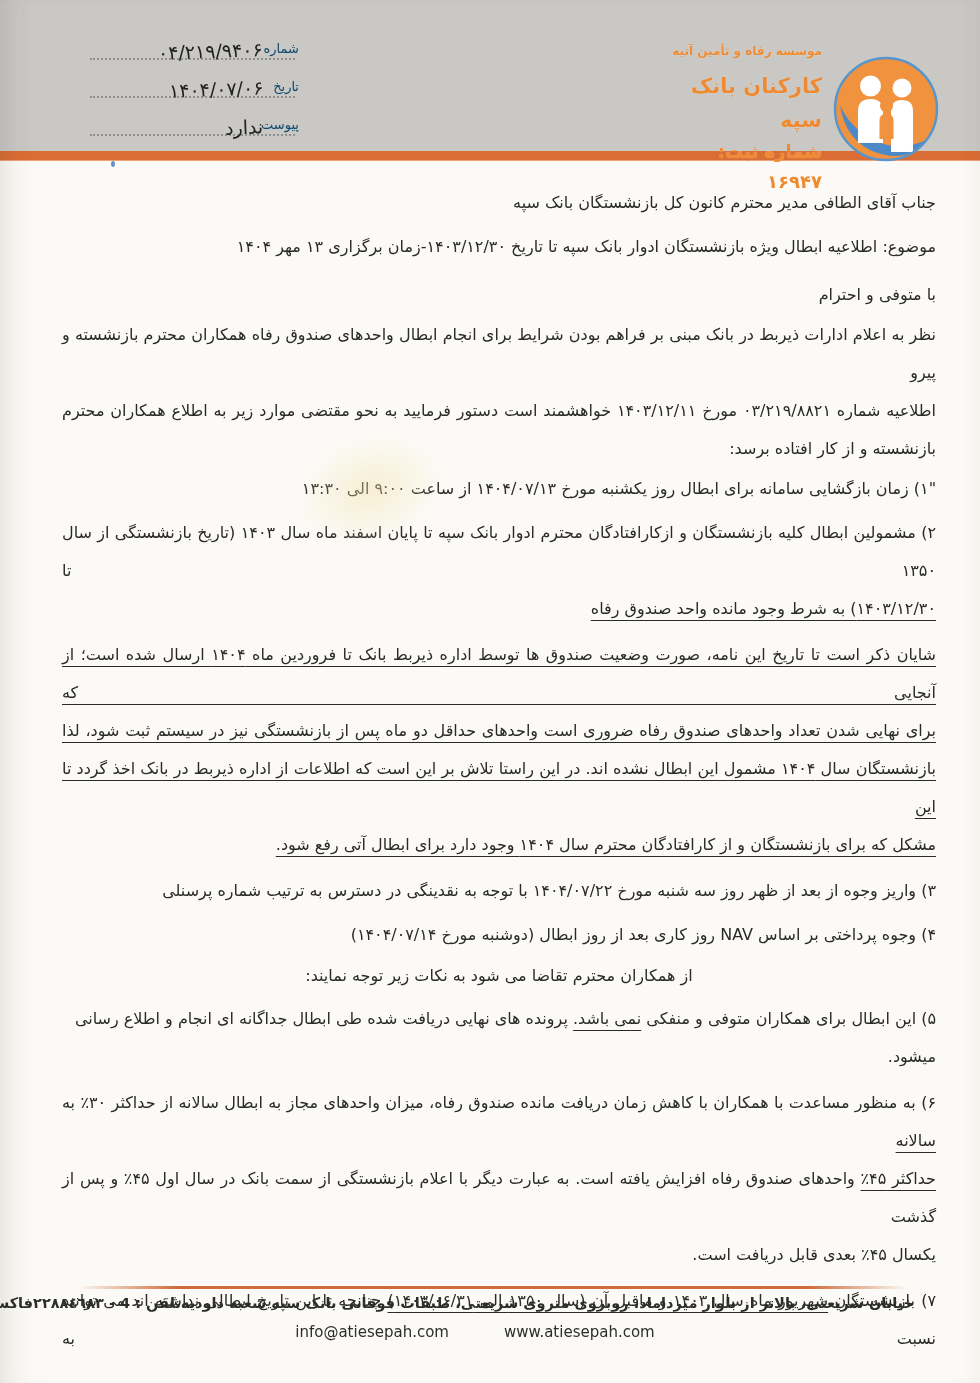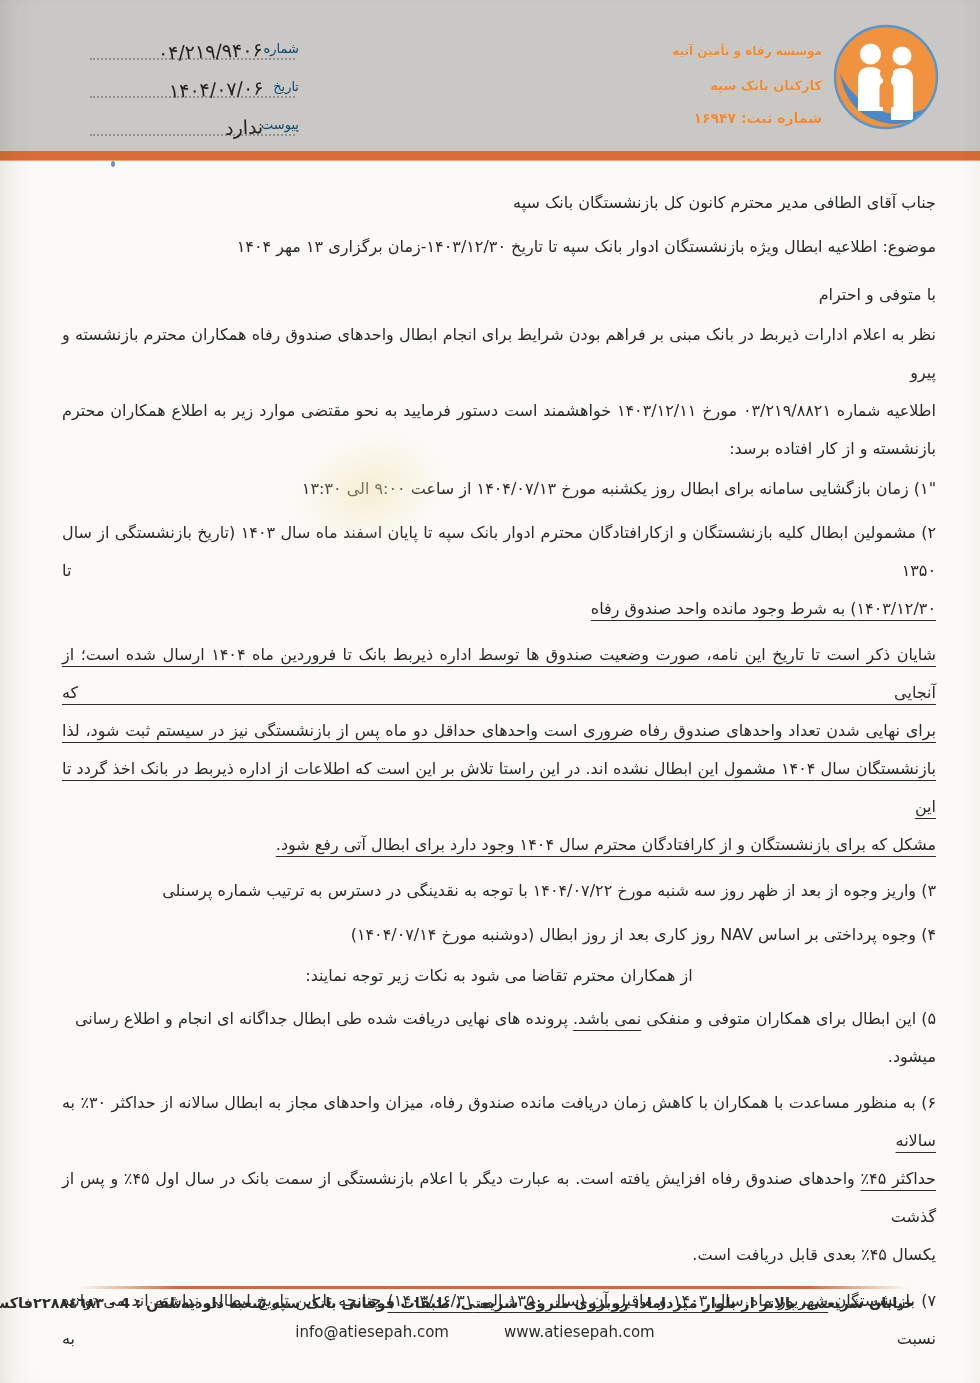--- a/index.html
+++ b/index.html
@@ -16,22 +16,22 @@
   .ref-row{position:relative;height:36px;margin-bottom:2px;}
   .ref-dots{position:absolute;left:0;right:0;bottom:6px;border-bottom:2px dotted #90908a;}
   .ref-label{position:absolute;right:-4px;bottom:10px;font-size:13px;color:#0c4a6e;}
   .ref-value{position:absolute;right:32px;bottom:4px;font-size:19px;color:#21211d;
              transform:rotate(-2deg);letter-spacing:.5px;font-weight:500;white-space:nowrap;}
   
   .org{position:absolute;top:20px;right:40px;display:flex;align-items:center;gap:10px;direction:ltr;}
   .org-text{text-align:right;direction:rtl;color:#f08a30;font-weight:bold;margin-top:14px;width:160px;
             text-shadow:0 0 1px rgba(255,255,255,.6);}
   .org-text .l1{font-size:12px;line-height:35px;}
-  .org-text .l2{font-size:13px;line-height:34px;}
-  .org-text .l3{font-size:14px;line-height:30px;}
+  .org-text .l2{font-size:21px;line-height:34px;}
+  .org-text .l3{font-size:18px;line-height:30px;}
   .org-logo{width:108px;height:108px;display:block;}
   
   .letter{position:absolute;top:184px;right:44px;left:62px;font-size:16px;}
   .line{line-height:38px;min-height:38px;}
   .l-just{text-align:justify;text-align-last:justify;}
   .l-right{text-align:right;text-align-last:right;}
   .l-center{text-align:center;text-align-last:center;}
   .sb{font-weight:normal;}
   .su{text-decoration:underline;text-underline-offset:6px;text-decoration-thickness:1.4px;}
   .m-rec{margin-bottom:6px;}  .m-sub{margin-bottom:10px;} .m-sal{margin-bottom:2px;}

